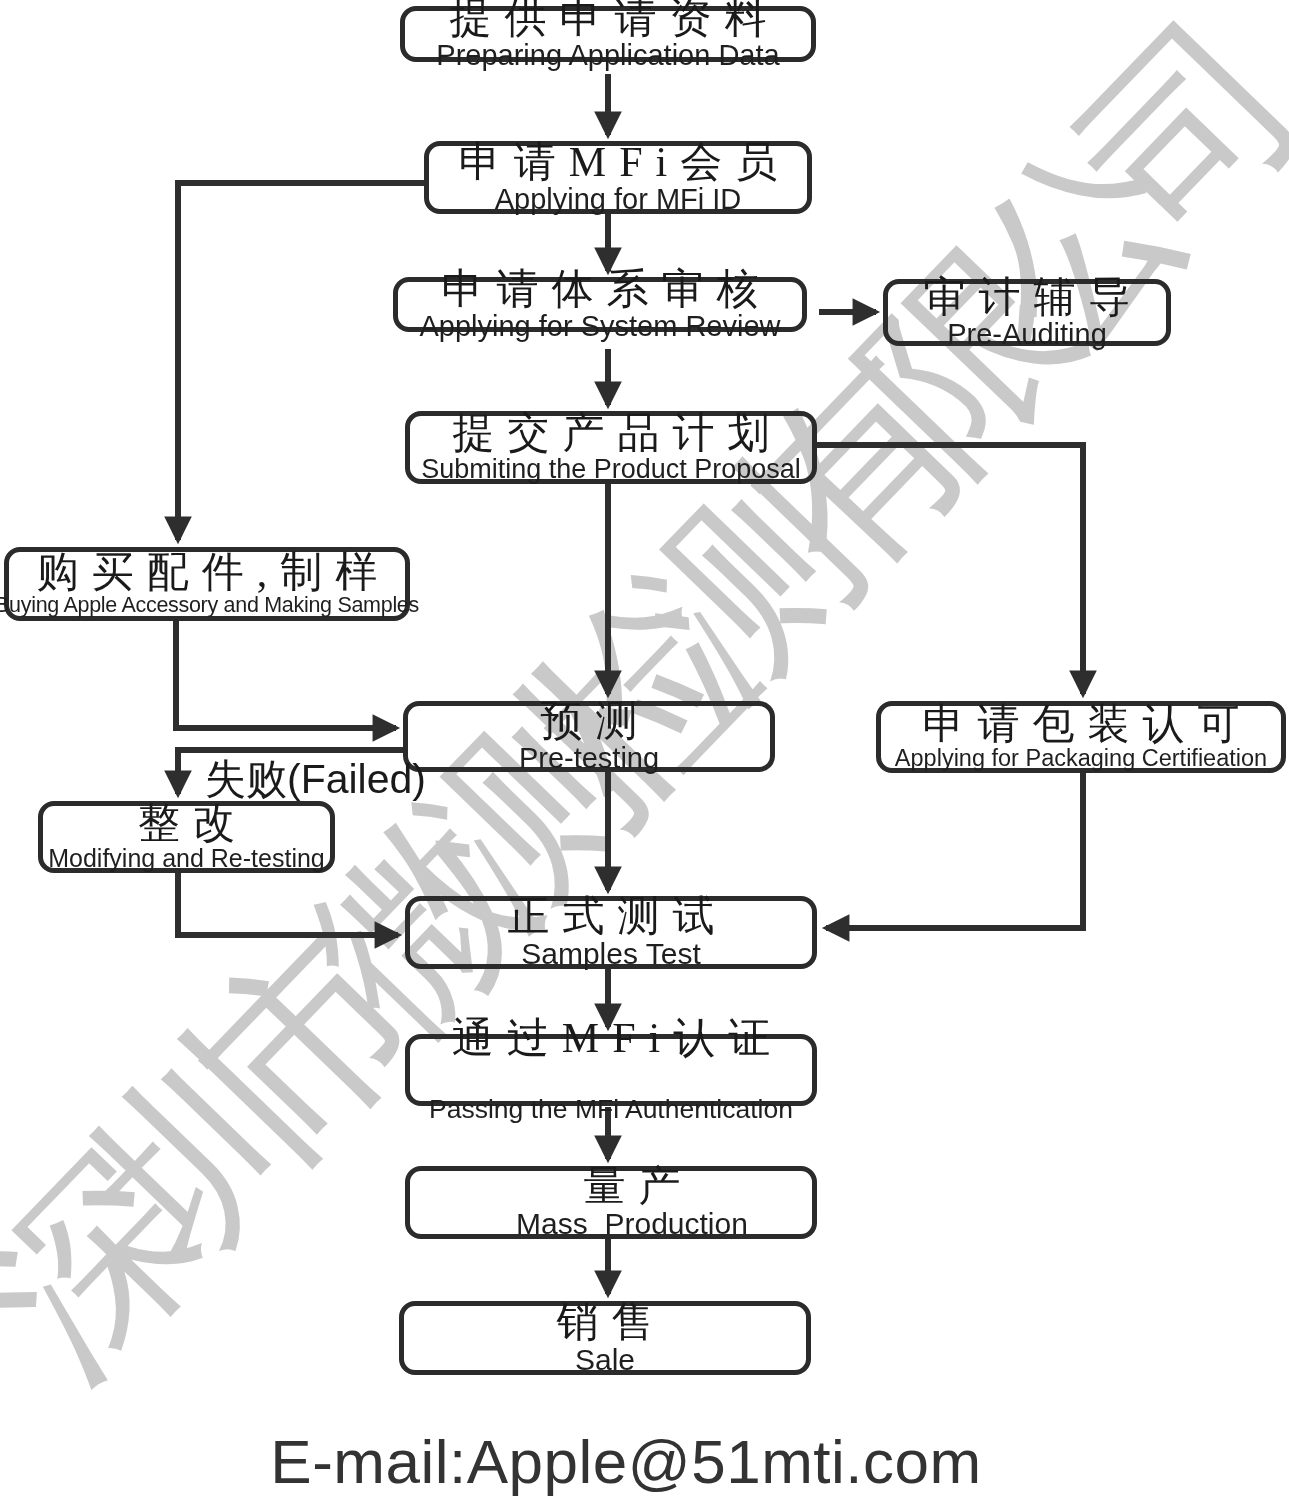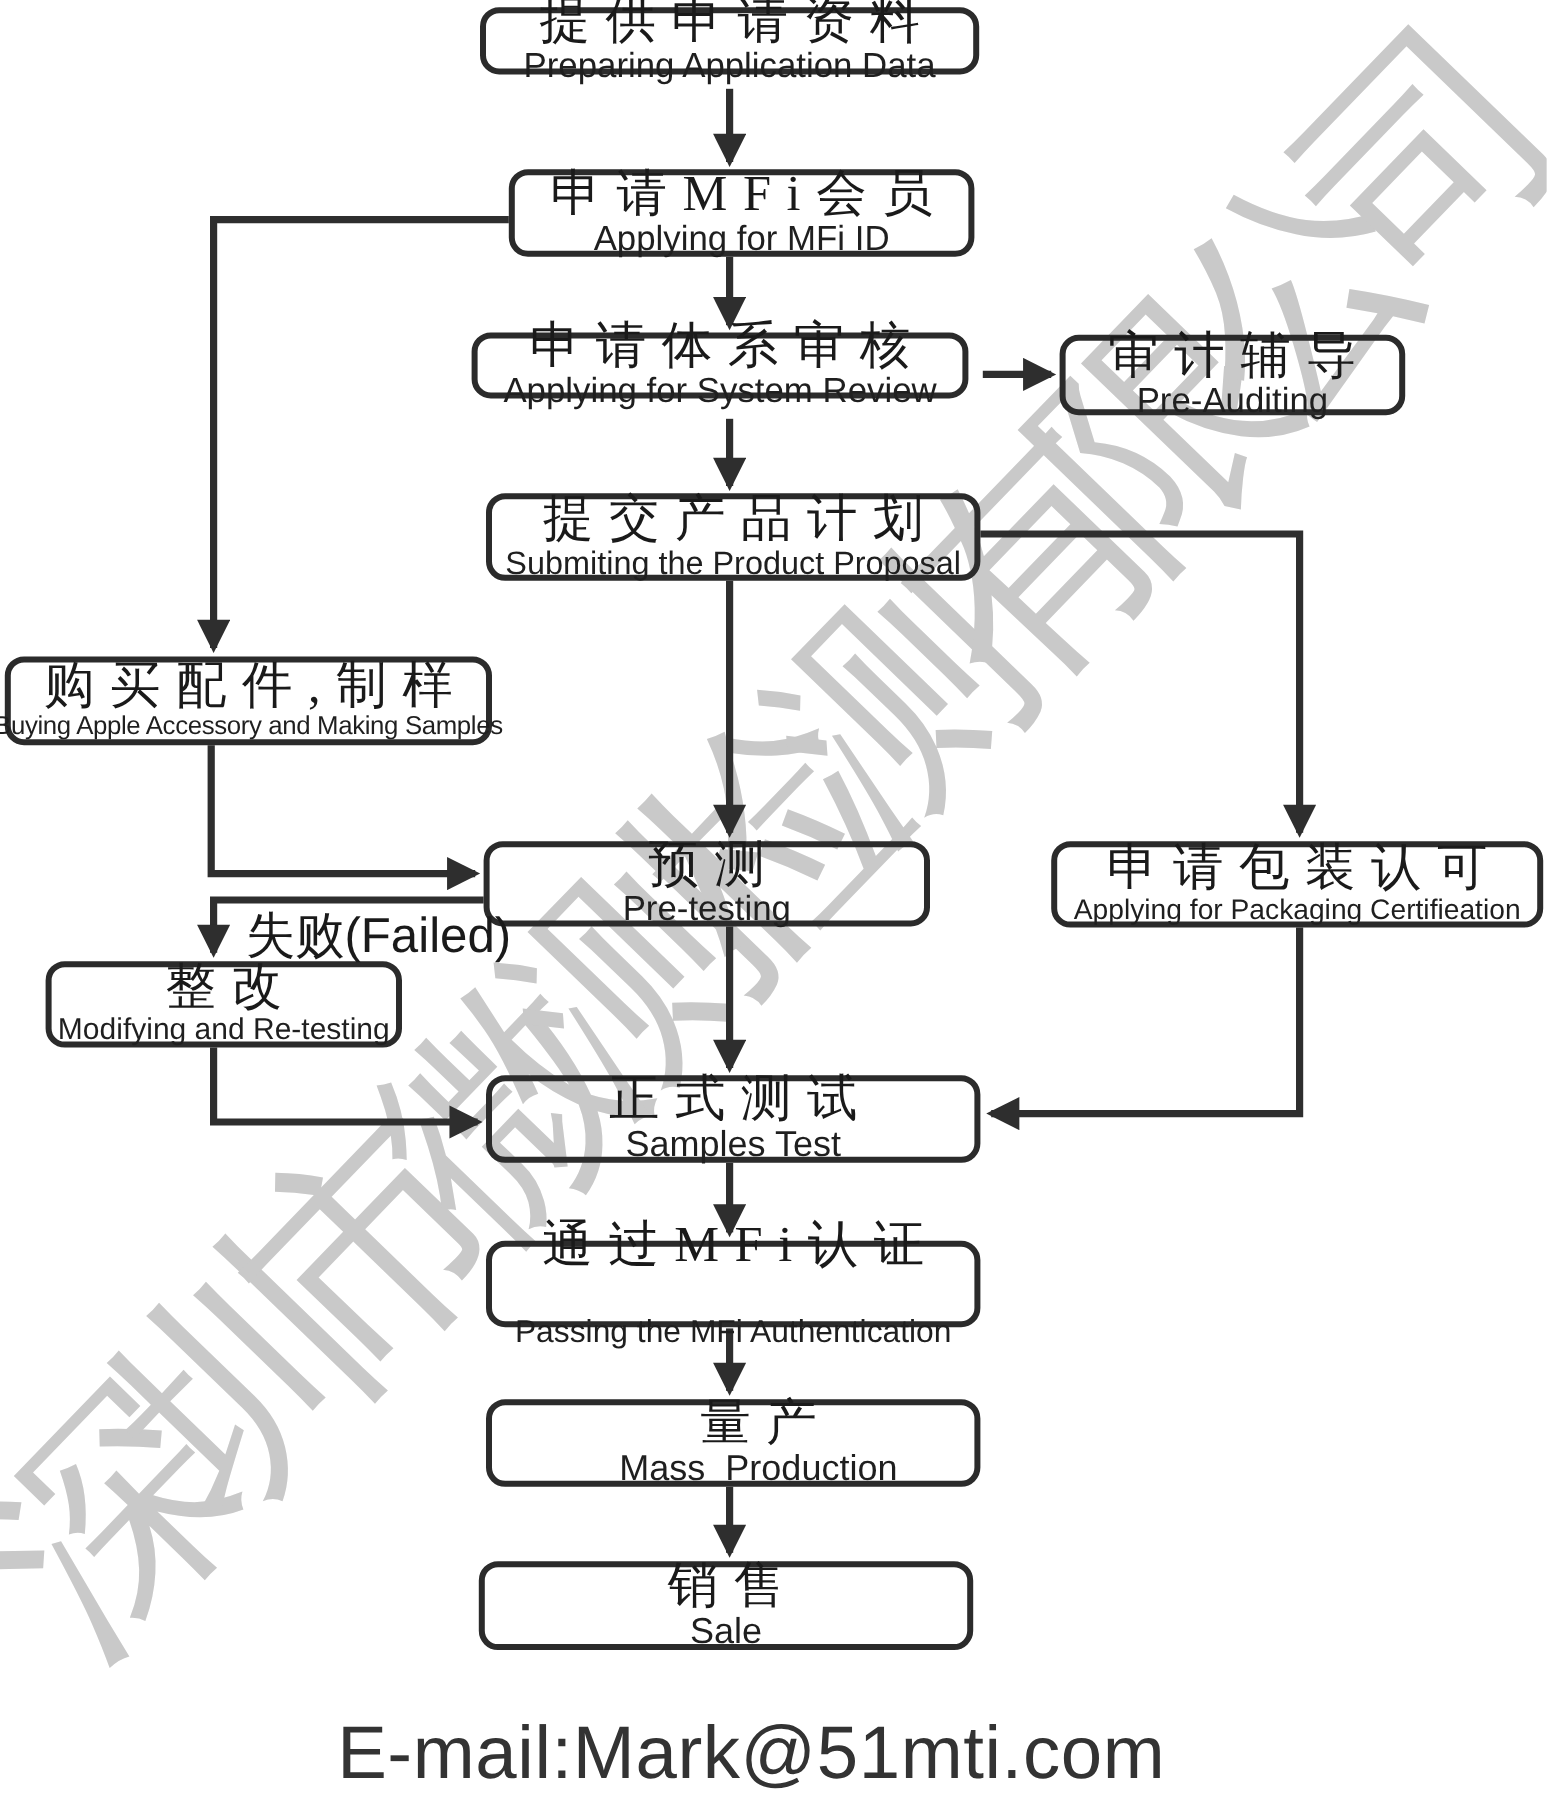--- a/index.html
+++ b/index.html
@@ -156,15 +156,15 @@
     <div class="en en-f">Mass  Production</div>
   </div>
 
   <div class="node" id="n-sale">
     <div class="zh">销售</div>
     <div class="en en-f">Sale</div>
   </div>
 
   <div class="failed-label">失败(Failed)</div>
 
-  <div class="email">E-mail:Mark@51mti.com</div>
+  <div class="email">E-mail:Apple@51mti.com</div>
 
 </div>
 
 </body></html>

